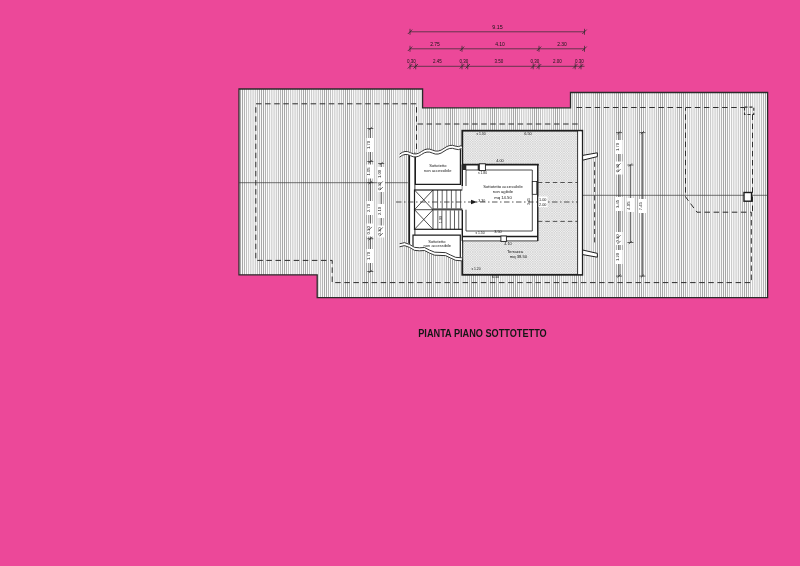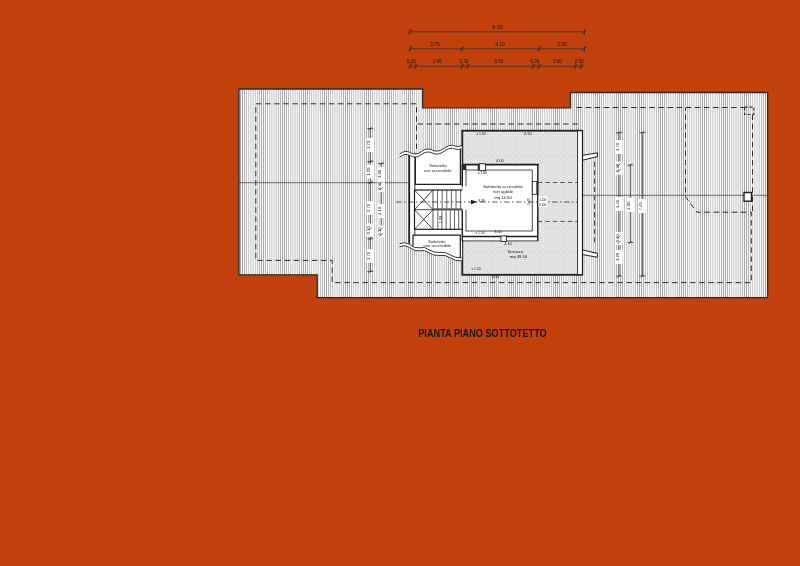--- a/index.html
+++ b/index.html
@@ -1,16 +1,16 @@
 <!DOCTYPE html>
 <html><head>
 <meta charset="utf-8">
 <style>
 html,body{margin:0;padding:0;background:#ffffff;}
-#page{width:800px;height:566px;position:relative;background:#c2410c;overflow:hidden;}
+#page{width:800px;height:566px;position:relative;background:#ec4899;overflow:hidden;}
 text{font-family:"Liberation Sans",sans-serif;fill:#161616;}
 </style>
 </head>
 <body>
 <div id="page">
 <svg width="800" height="566" viewBox="0 0 800 566">
 <defs>
 <pattern id="vh" width="2.1" height="8" patternUnits="userSpaceOnUse">
 <rect width="2.1" height="8" fill="#fdfdfd"></rect>
 <line x1="1" y1="0" x2="1" y2="8" stroke="#727272" stroke-width="0.6"></line>

